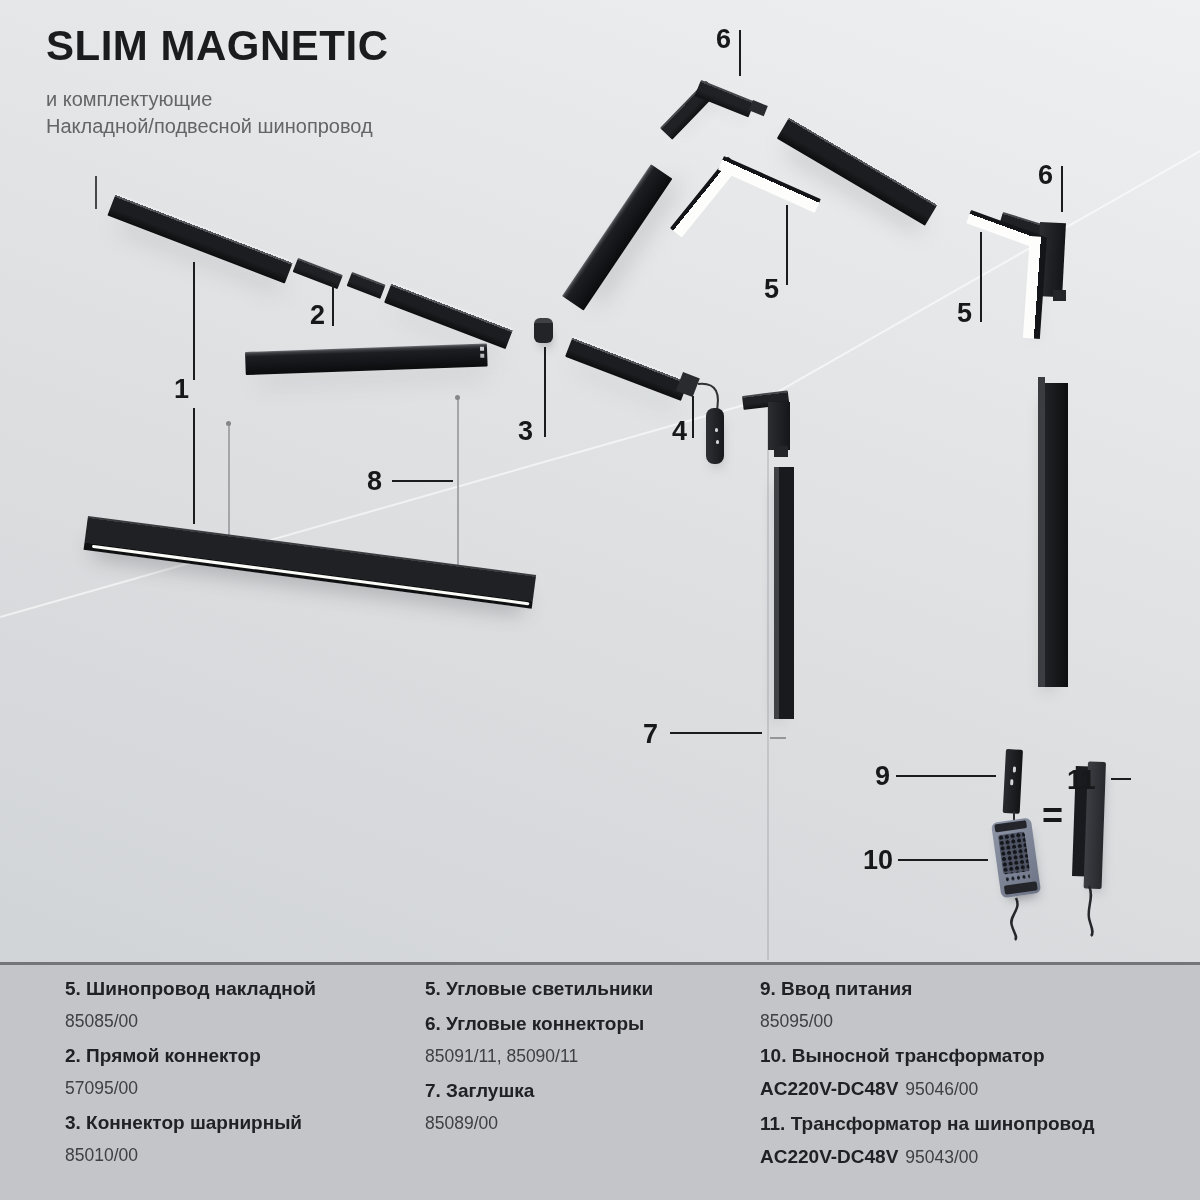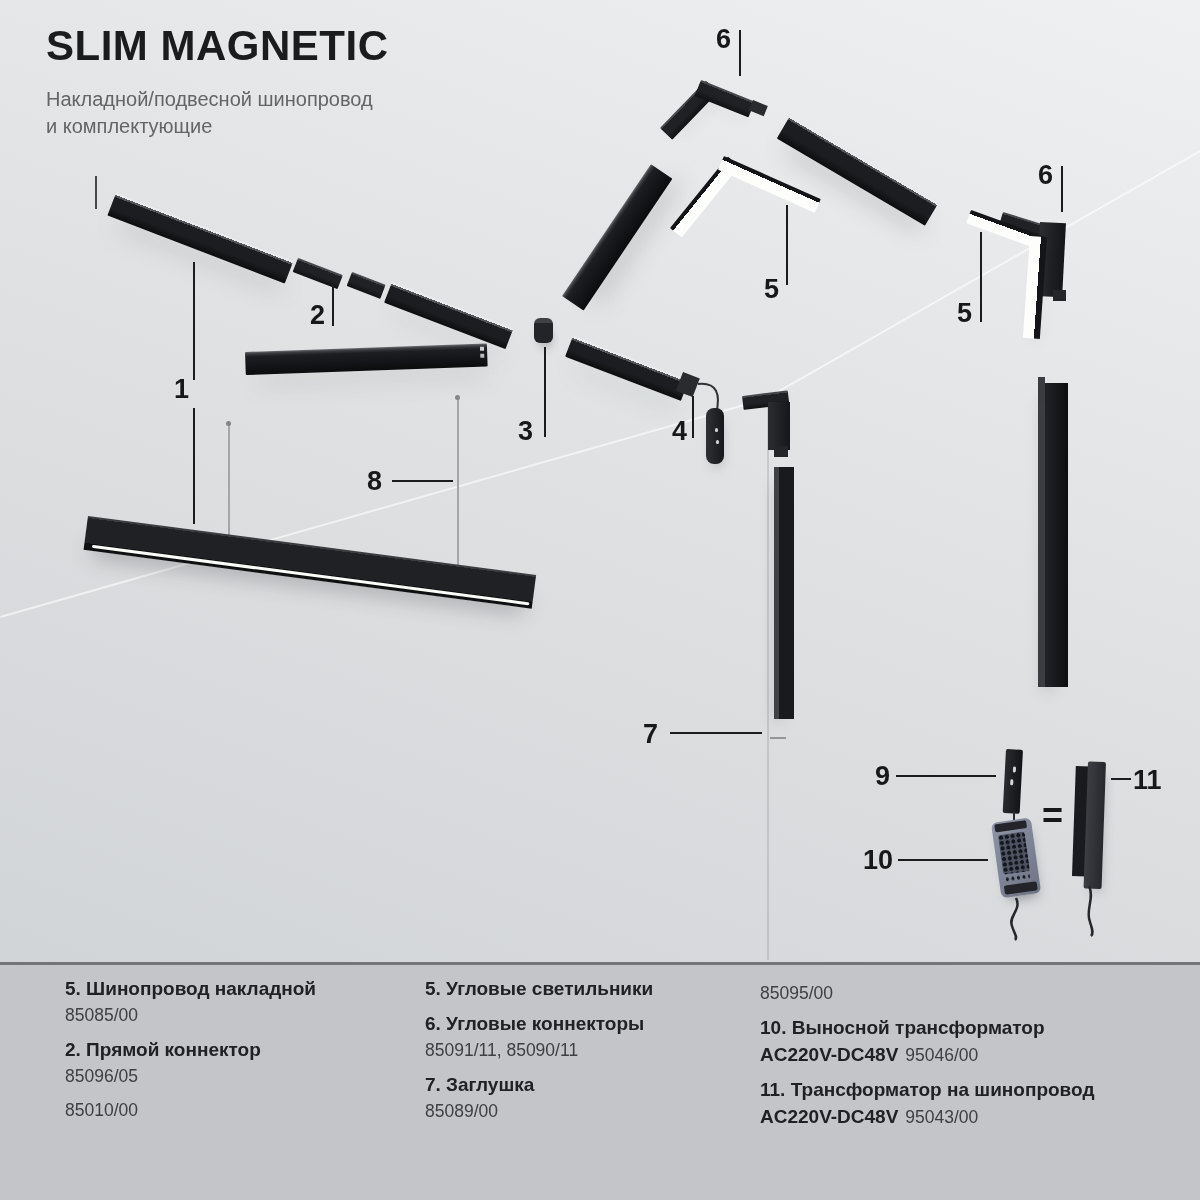--- a/index.html
+++ b/index.html
@@ -29,21 +29,21 @@
   .wire .anchor{position:absolute;left:-2px;top:-3px;width:5px;height:5px;border-radius:50%;background:#84868a;}
   .header{position:absolute;left:46px;top:22px;}
   .title{font-size:42px;font-weight:800;letter-spacing:.5px;color:#1b1c1e;}
   .subtitle{margin-top:16px;font-size:20px;line-height:27px;color:#636568;}
   .legend{position:absolute;left:0;top:962px;width:1200px;height:238px;background:#c3c5c8;
           border-top:3px solid #737578;box-sizing:border-box;}
   .lg-col{position:absolute;top:13px;}
   .lg-col.c1{left:65px;width:345px;} .lg-col.c2{left:425px;width:320px;} .lg-col.c3{left:760px;width:430px;}
   .lg-item{margin-bottom:13px;}
   .lg-title{font-weight:700;font-size:19px;line-height:22px;color:#202124;}
-  .lg-code{font-size:17.5px;line-height:21px;color:#3e4043;margin-top:5px;}
+  .lg-code{font-size:17.5px;line-height:21px;color:#3e4043;margin-top:11px;}
   .lg-code b{font-weight:700;font-size:19px;color:#202124;margin-right:7px;}
   .lg-code b:empty{display:none;}
   .grille{position:absolute;left:5px;top:13px;width:27px;height:40px;border-radius:3px;
     background-color:#4e5463;
     background-image:radial-gradient(circle at 3px 3px,#14161c 1.8px,rgba(0,0,0,0) 2.2px);
     background-size:5.8px 5.4px;}
   .dotrow{position:absolute;left:6px;top:55px;width:25px;height:6px;
     background-image:radial-gradient(circle at 2.4px 3px,#191c23 1.5px,rgba(0,0,0,0) 1.9px);
     background-size:5.6px 6px;}
   .clamp{position:absolute;background:#23252b;border-radius:2px;}
@@ -60,22 +60,22 @@
   <div class="plane ceiling"></div>
   <div class="plane wall-left"></div>
   <div class="plane wall-right"></div>
   <div class="edge" style="left:0;top:616px;width:796px;height:2px;transform:rotate(-15.9deg);"></div>
   <div class="edge" style="left:765px;top:398px;width:502px;height:2px;transform:rotate(-29.7deg);"></div>
   <div class="cornerline" style="left:767px;top:402px;height:558px;"></div>
 
   <div class="header">
     <div class="title">SLIM MAGNETIC</div>
     <div class="subtitle">
+      <div>и комплектующие</div>
       <div>Накладной/подвесной шинопровод</div>
-      <div>и комплектующие</div>
     </div>
   </div>
 
   <div class="piece" style="left:95px;top:176px;width:2px;height:33px;background:#45474a;"></div>
   <div class="piece bar bright" style="left:116px;top:193px;width:190px;height:24px;transform:rotate(21deg);"></div>
   <div class="piece dark" style="left:298px;top:258px;width:48px;height:15px;transform:rotate(21deg);"></div>
   <div class="piece dark" style="left:352px;top:272px;width:36px;height:15px;transform:rotate(21deg);"></div>
   <div class="piece bar bright" style="left:392px;top:282px;width:130px;height:22px;transform:rotate(21deg);"></div>
 
   <div class="piece bar" style="left:245px;top:352px;width:242px;height:23px;transform:rotate(-2deg);">
@@ -181,51 +181,53 @@
   <div class="callout" style="left:367px;top:468px;">8</div>
   <div class="lh" style="left:392px;top:480px;width:61px;"></div>
 
   <div class="callout" style="left:875px;top:763px;">9</div>
   <div class="lh" style="left:896px;top:775px;width:100px;"></div>
 
   <div class="callout" style="left:863px;top:847px;">10</div>
   <div class="lh" style="left:898px;top:859px;width:90px;"></div>
 
   <div class="lh" style="left:1111px;top:778px;width:20px;"></div>
-  <div class="callout" style="left:1133px;top:767px;">11</div>
+  <div class="callout" style="left:1067px;top:767px;">11</div>
 
   <div class="legend">
     <div class="lg-col c1">
       <div class="lg-item">
         <div class="lg-title">5. Шинопровод накладной</div>
         <div class="lg-code"><span>85085/00</span></div>
       </div>
       <div class="lg-item">
         <div class="lg-title">2. Прямой коннектор</div>
-        <div class="lg-code"><span>85096/05</span></div>
-      </div>
-      <div class="lg-item">
+        <div class="lg-code"><span>57095/00</span></div>
+      </div>
+      <div class="lg-item">
+        <div class="lg-title">3. Коннектор шарнирный</div>
         <div class="lg-code"><span>85010/00</span></div>
       </div>
     </div>
     <div class="lg-col c2">
       <div class="lg-item">
         <div class="lg-title">5. Угловые светильники</div>
       </div>
       <div class="lg-item">
         <div class="lg-title">6. Угловые коннекторы</div>
         <div class="lg-code"><span>85091/11, 85090/11</span></div>
       </div>
       <div class="lg-item">
         <div class="lg-title">7. Заглушка</div>
         <div class="lg-code"><span>85089/00</span></div>
       </div>
     </div>
     <div class="lg-col c3">
       <div class="lg-item">
+        <div class="lg-title">9. Ввод питания</div>
         <div class="lg-code"><span>85095/00</span></div>
       </div>
       <div class="lg-item">
         <div class="lg-title">10. Выносной трансформатор</div>
         <div class="lg-code"><b>AC220V-DC48V</b><span>95046/00</span></div>
       </div>
       <div class="lg-item">
         <div class="lg-title">11. Трансформатор на шинопровод</div>
         <div class="lg-code"><b>AC220V-DC48V</b><span>95043/00</span></div>
       </div>

